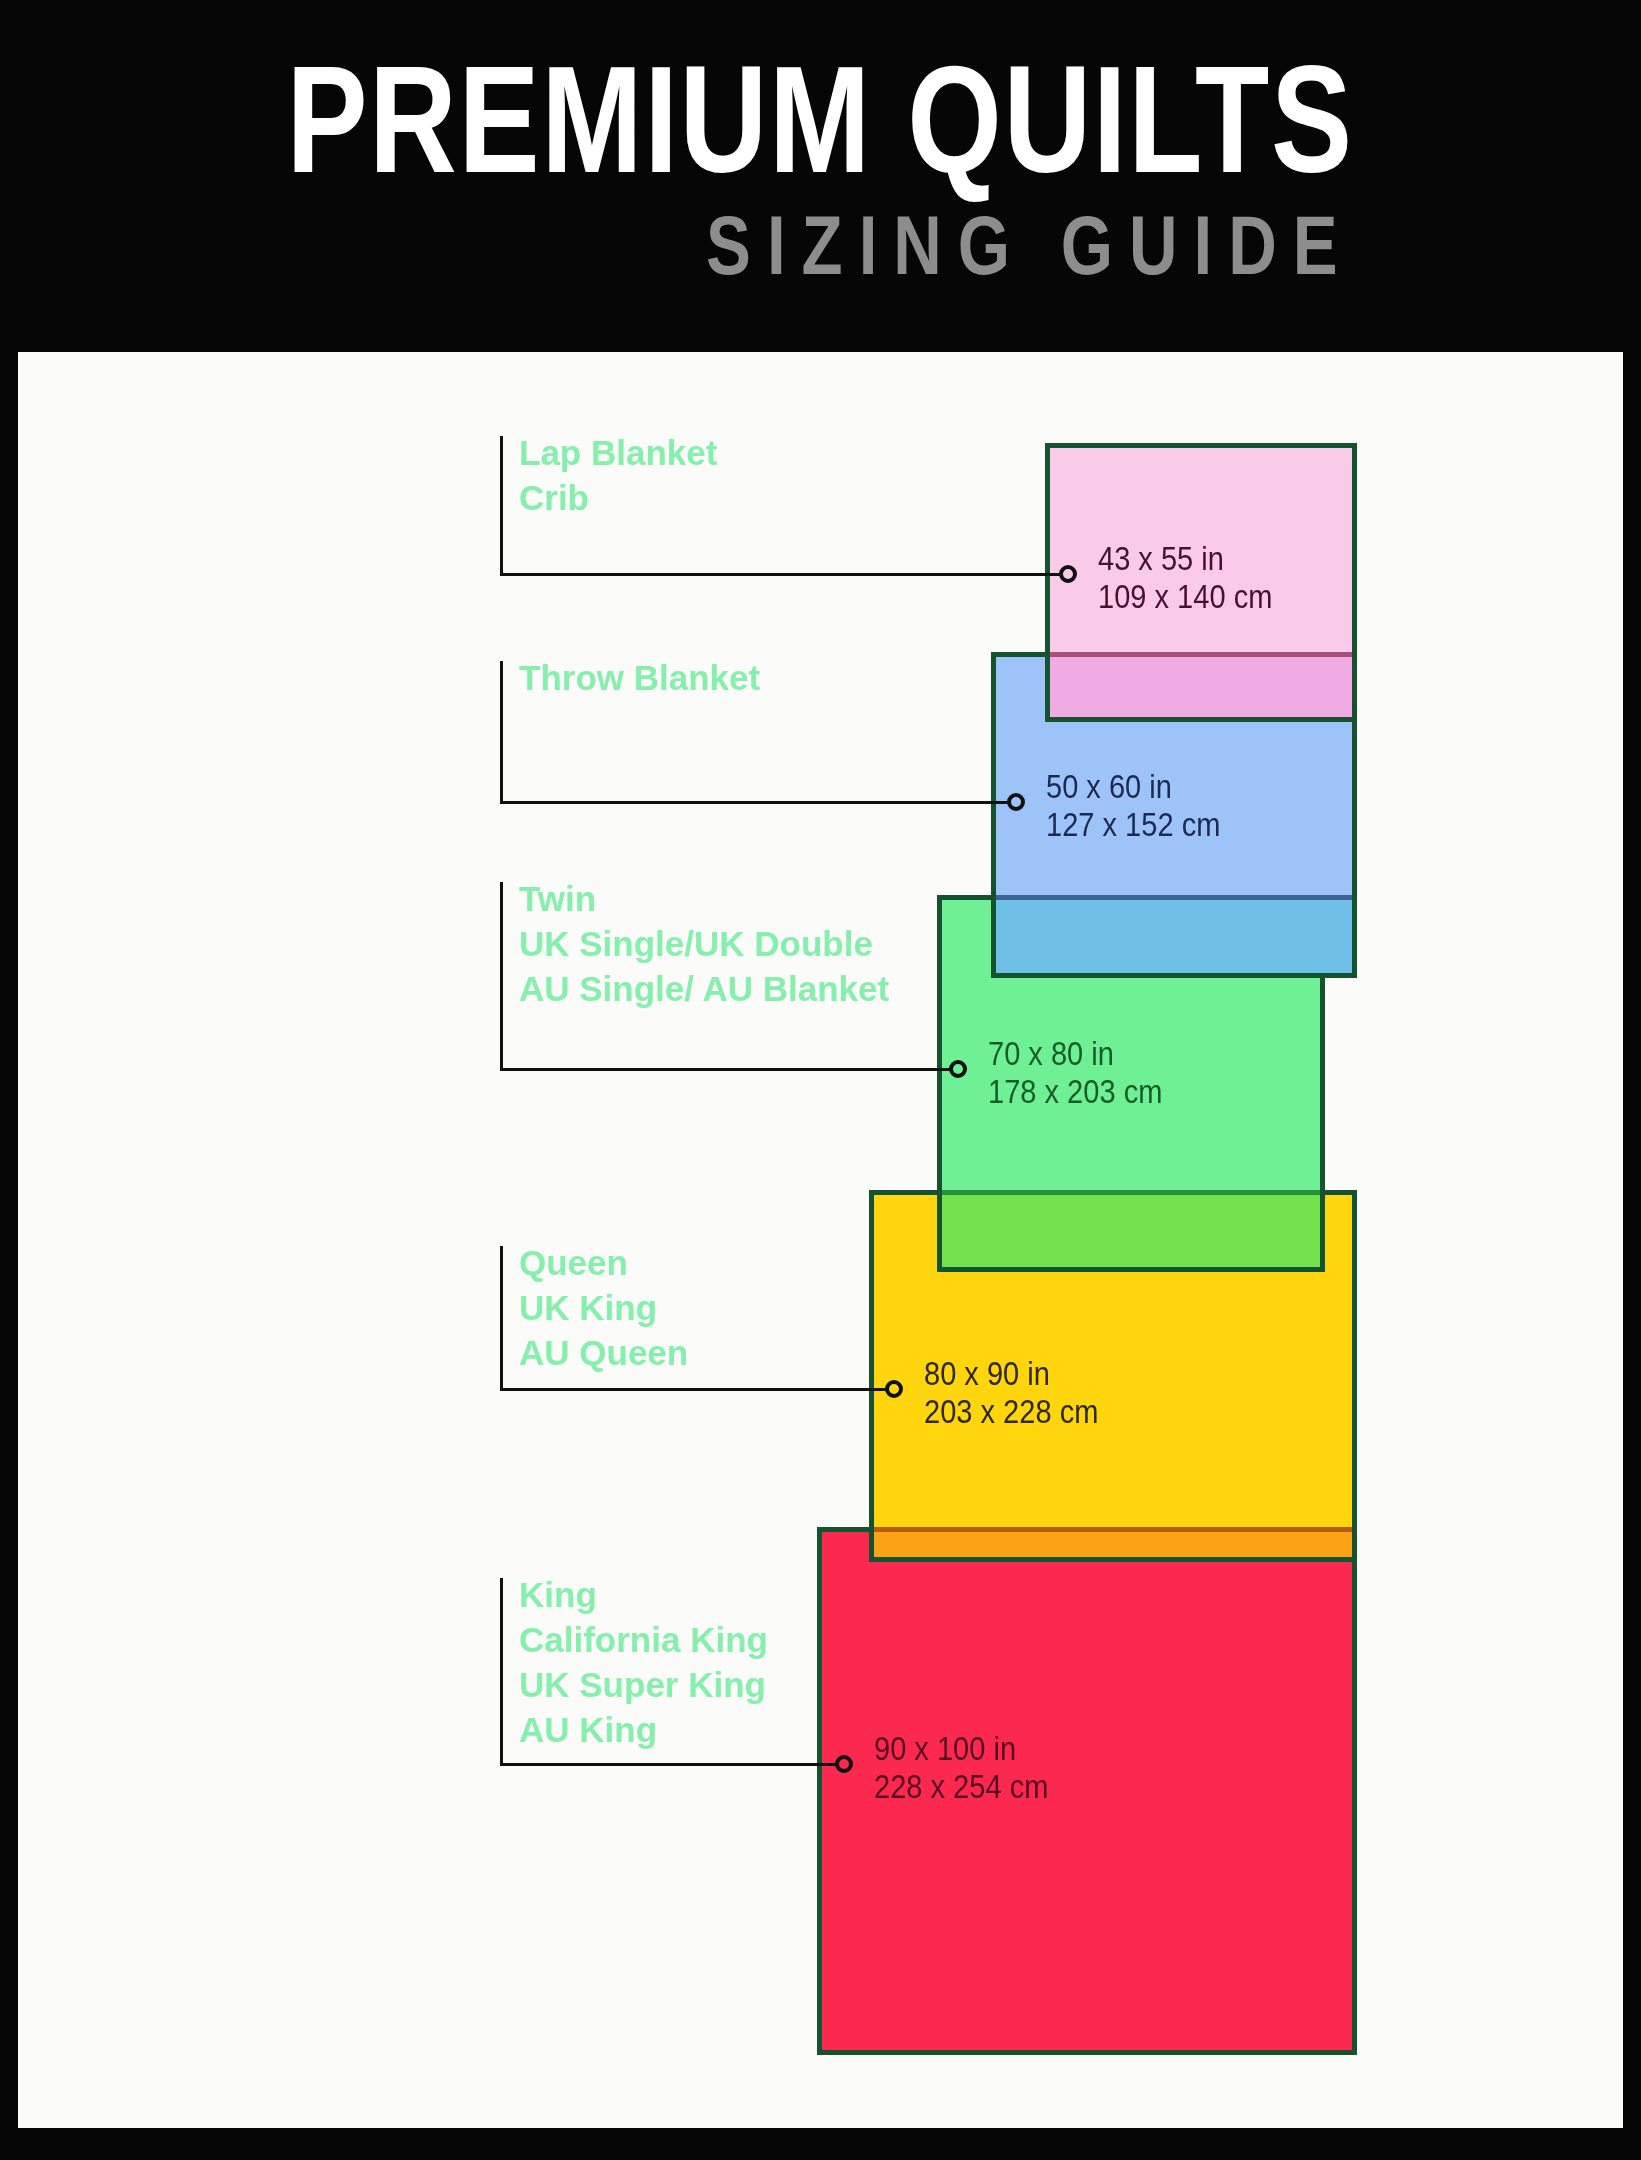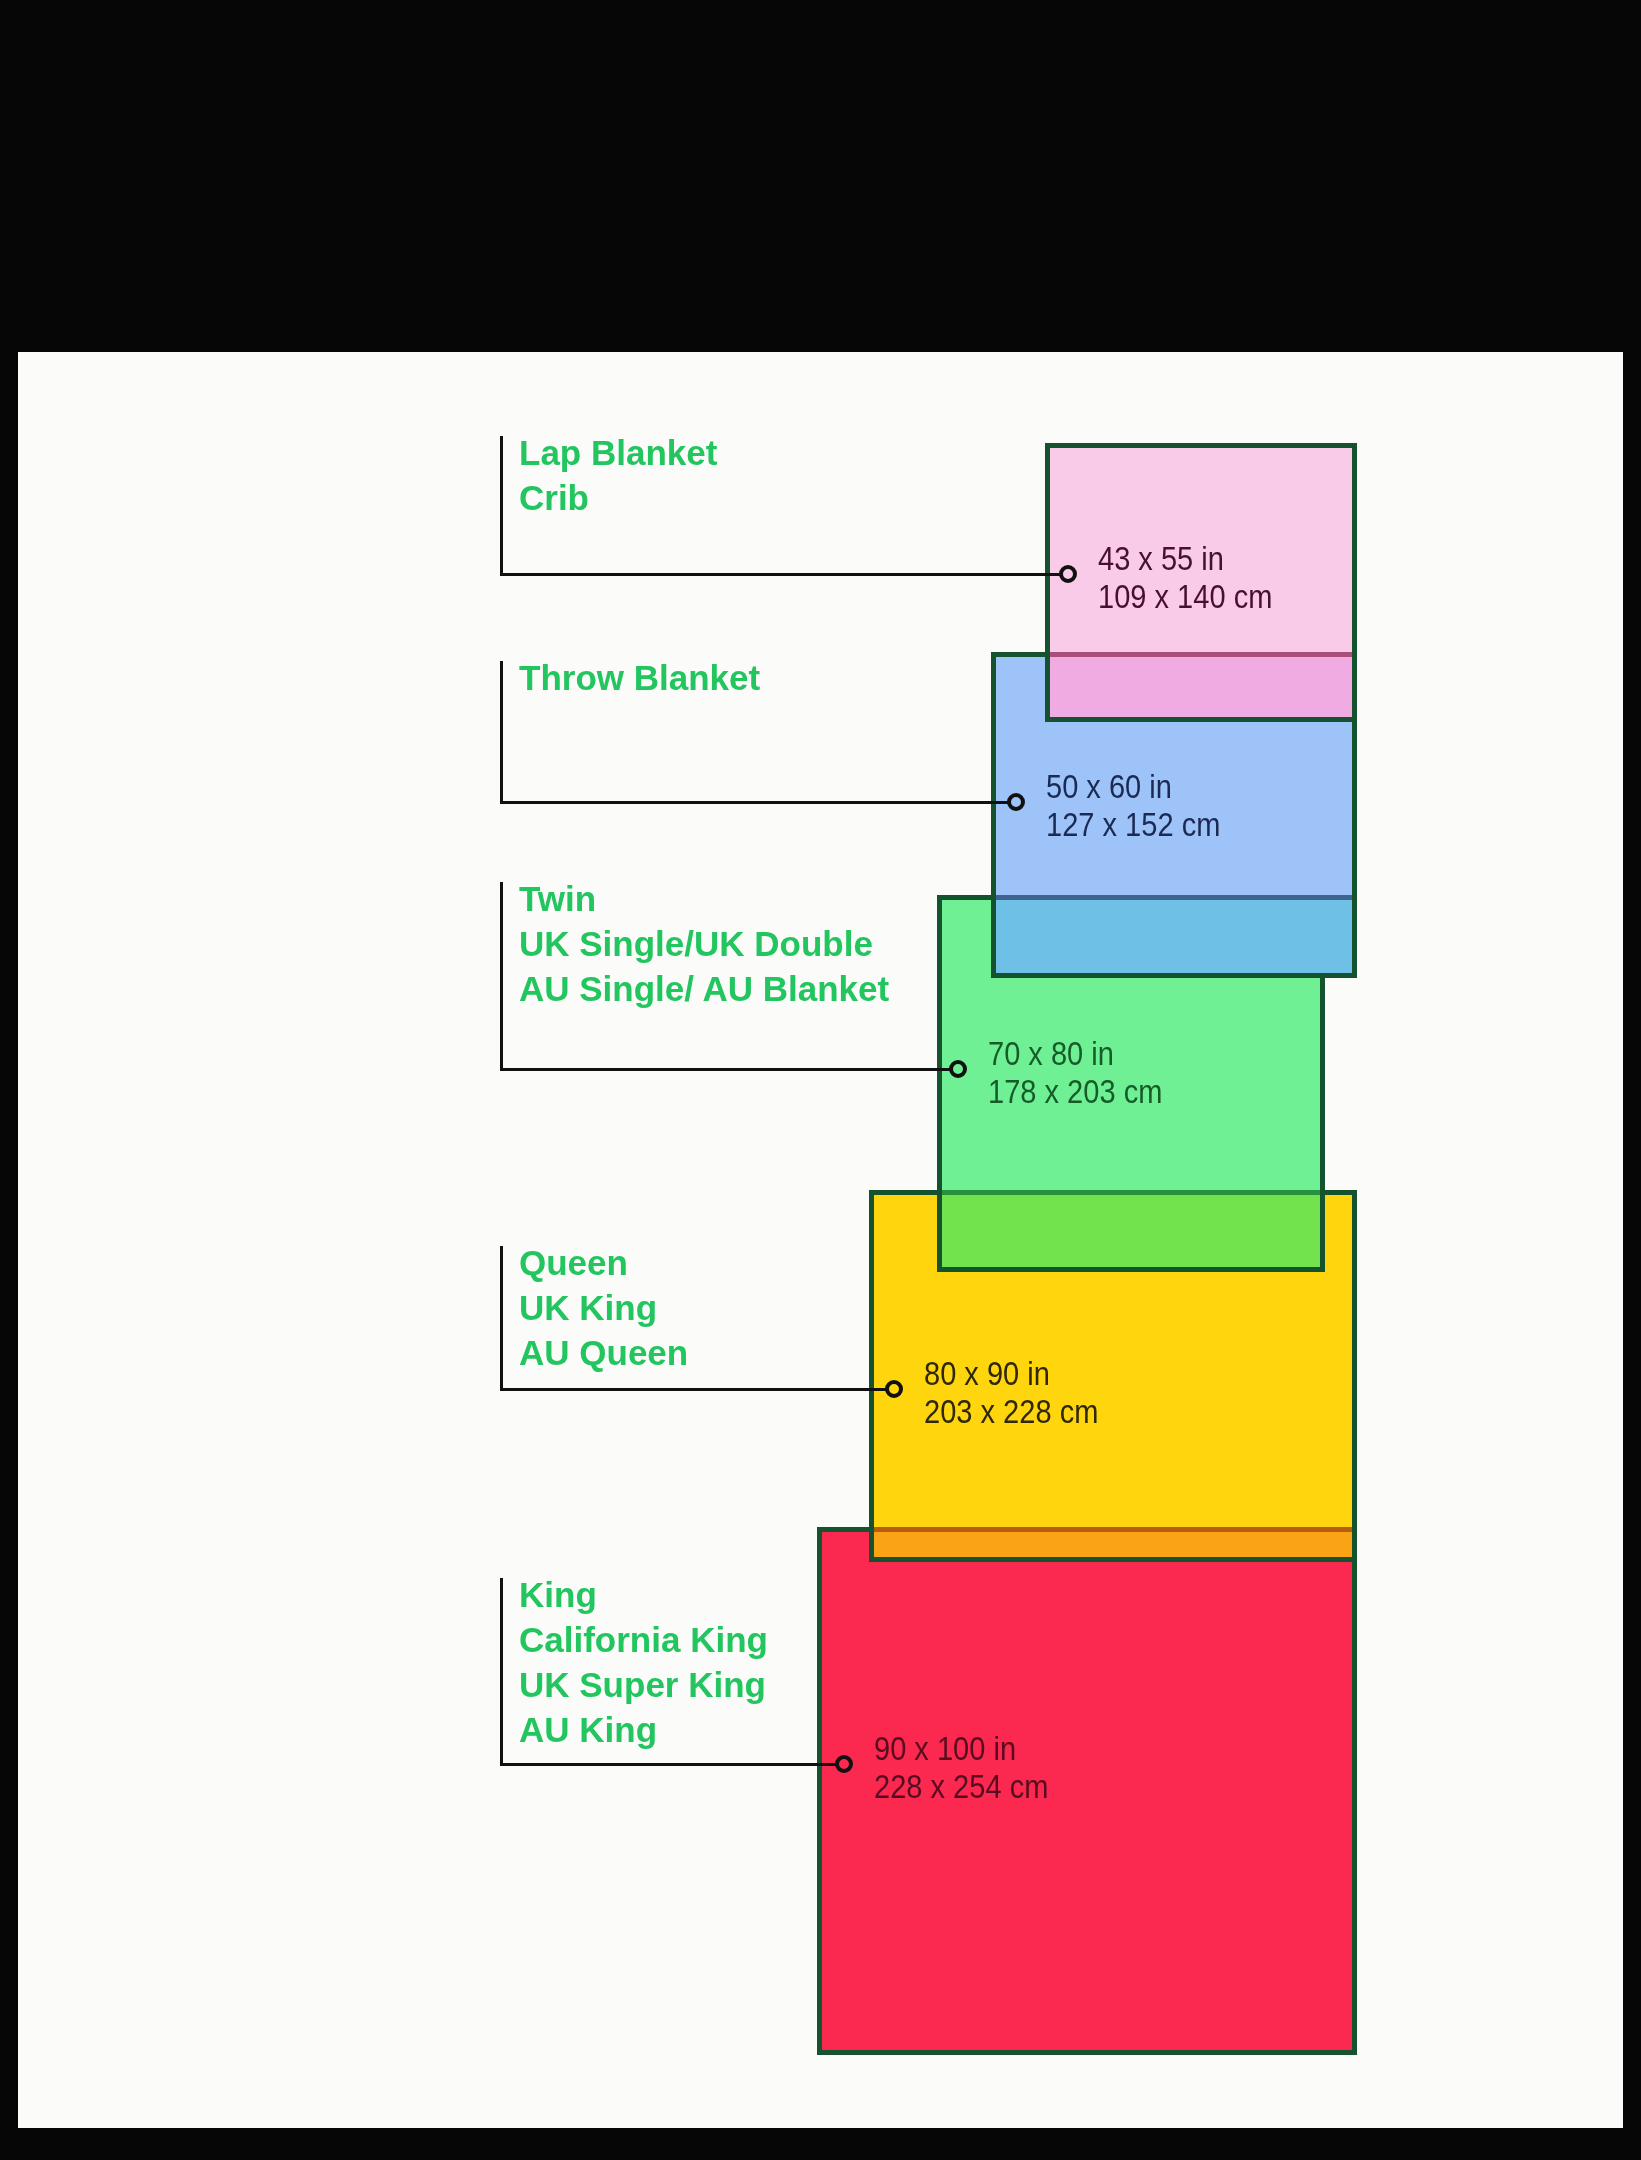--- a/index.html
+++ b/index.html
@@ -29,27 +29,33 @@
   
   .quilt{position:absolute;border:5px solid #14532d;box-sizing:border-box;}
   .overlap{position:absolute;left:0;right:0;bottom:0;box-sizing:border-box;}
   .dims{position:absolute;transform:scaleX(0.88);transform-origin:0 50%;}
   .dims div{font-size:33px;line-height:38px;font-weight:500;white-space:nowrap;}
   .leader-v,.leader-h{position:absolute;background:#111111;}
   .ring{
     position:absolute;width:10px;height:10px;border:4px solid #111111;
     border-radius:50%;background:transparent;box-sizing:content-box;
   }
-  .cat-label{position:absolute;color:#22c55e;}
+  .cat-label{position:absolute;color:#86efac;}
   .cat-label div{font-size:35px;line-height:45px;font-weight:700;white-space:nowrap;}
 </style>
 </head>
 <body>
 
 <div class="canvas">
+  <div class="header">
+    <div class="header-inner">
+      <h1 class="title">PREMIUM QUILTS</h1>
+      <div class="subtitle">SIZING GUIDE</div>
+    </div>
+  </div>
   <div class="board"></div>
   <div id="layers">
       <div class="quilt" style="left: 1045px; top: 443px; width: 312px; height: 279px; background: rgb(249, 203, 232); z-index: 10;">
         <div class="overlap" style="top: 204px; background: rgb(240, 172, 226); border-top: 5px solid rgb(168, 78, 121);"></div>
         <div class="dims" style="left: 48px; top: 92px; color: rgb(71, 17, 46); z-index: 2;">
           <div>43 x 55 in</div>
           <div>109 x 140 cm</div>
         </div>
       </div>
       <div class="cat-label" style="left: 519px; top: 430px; z-index: 11;">

